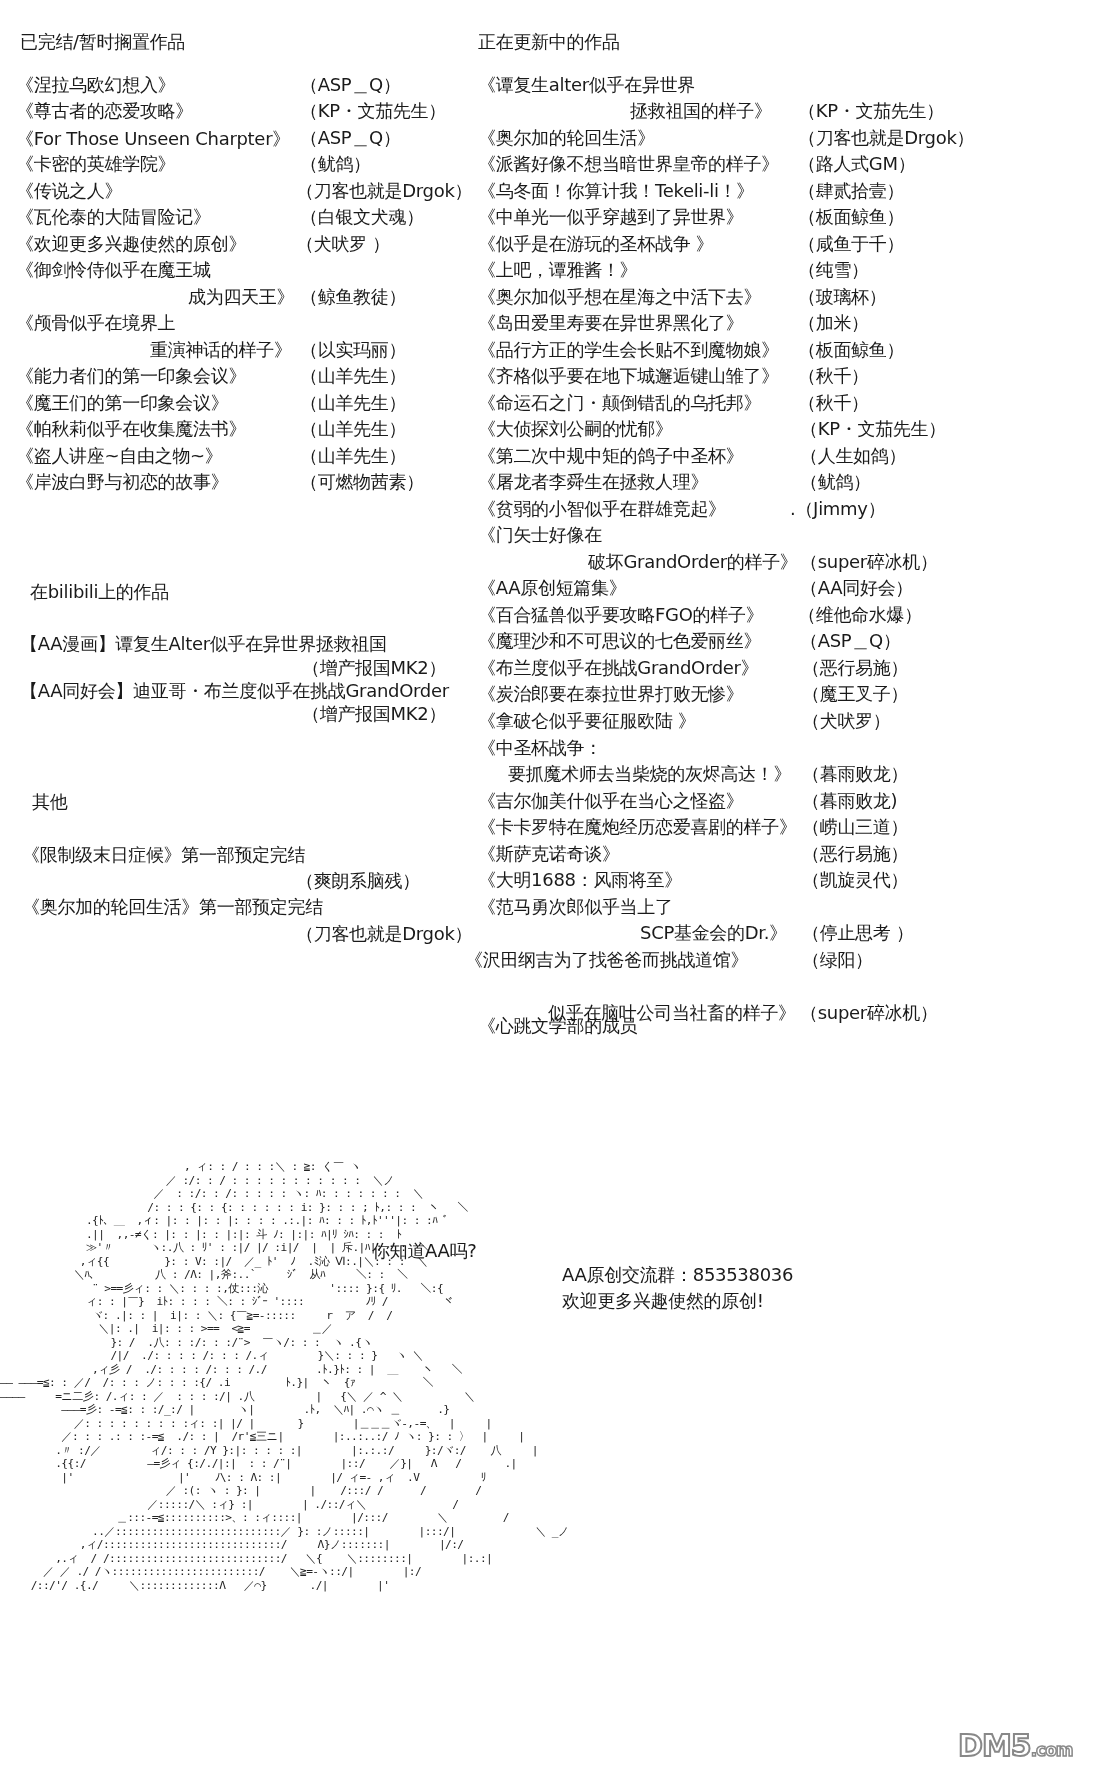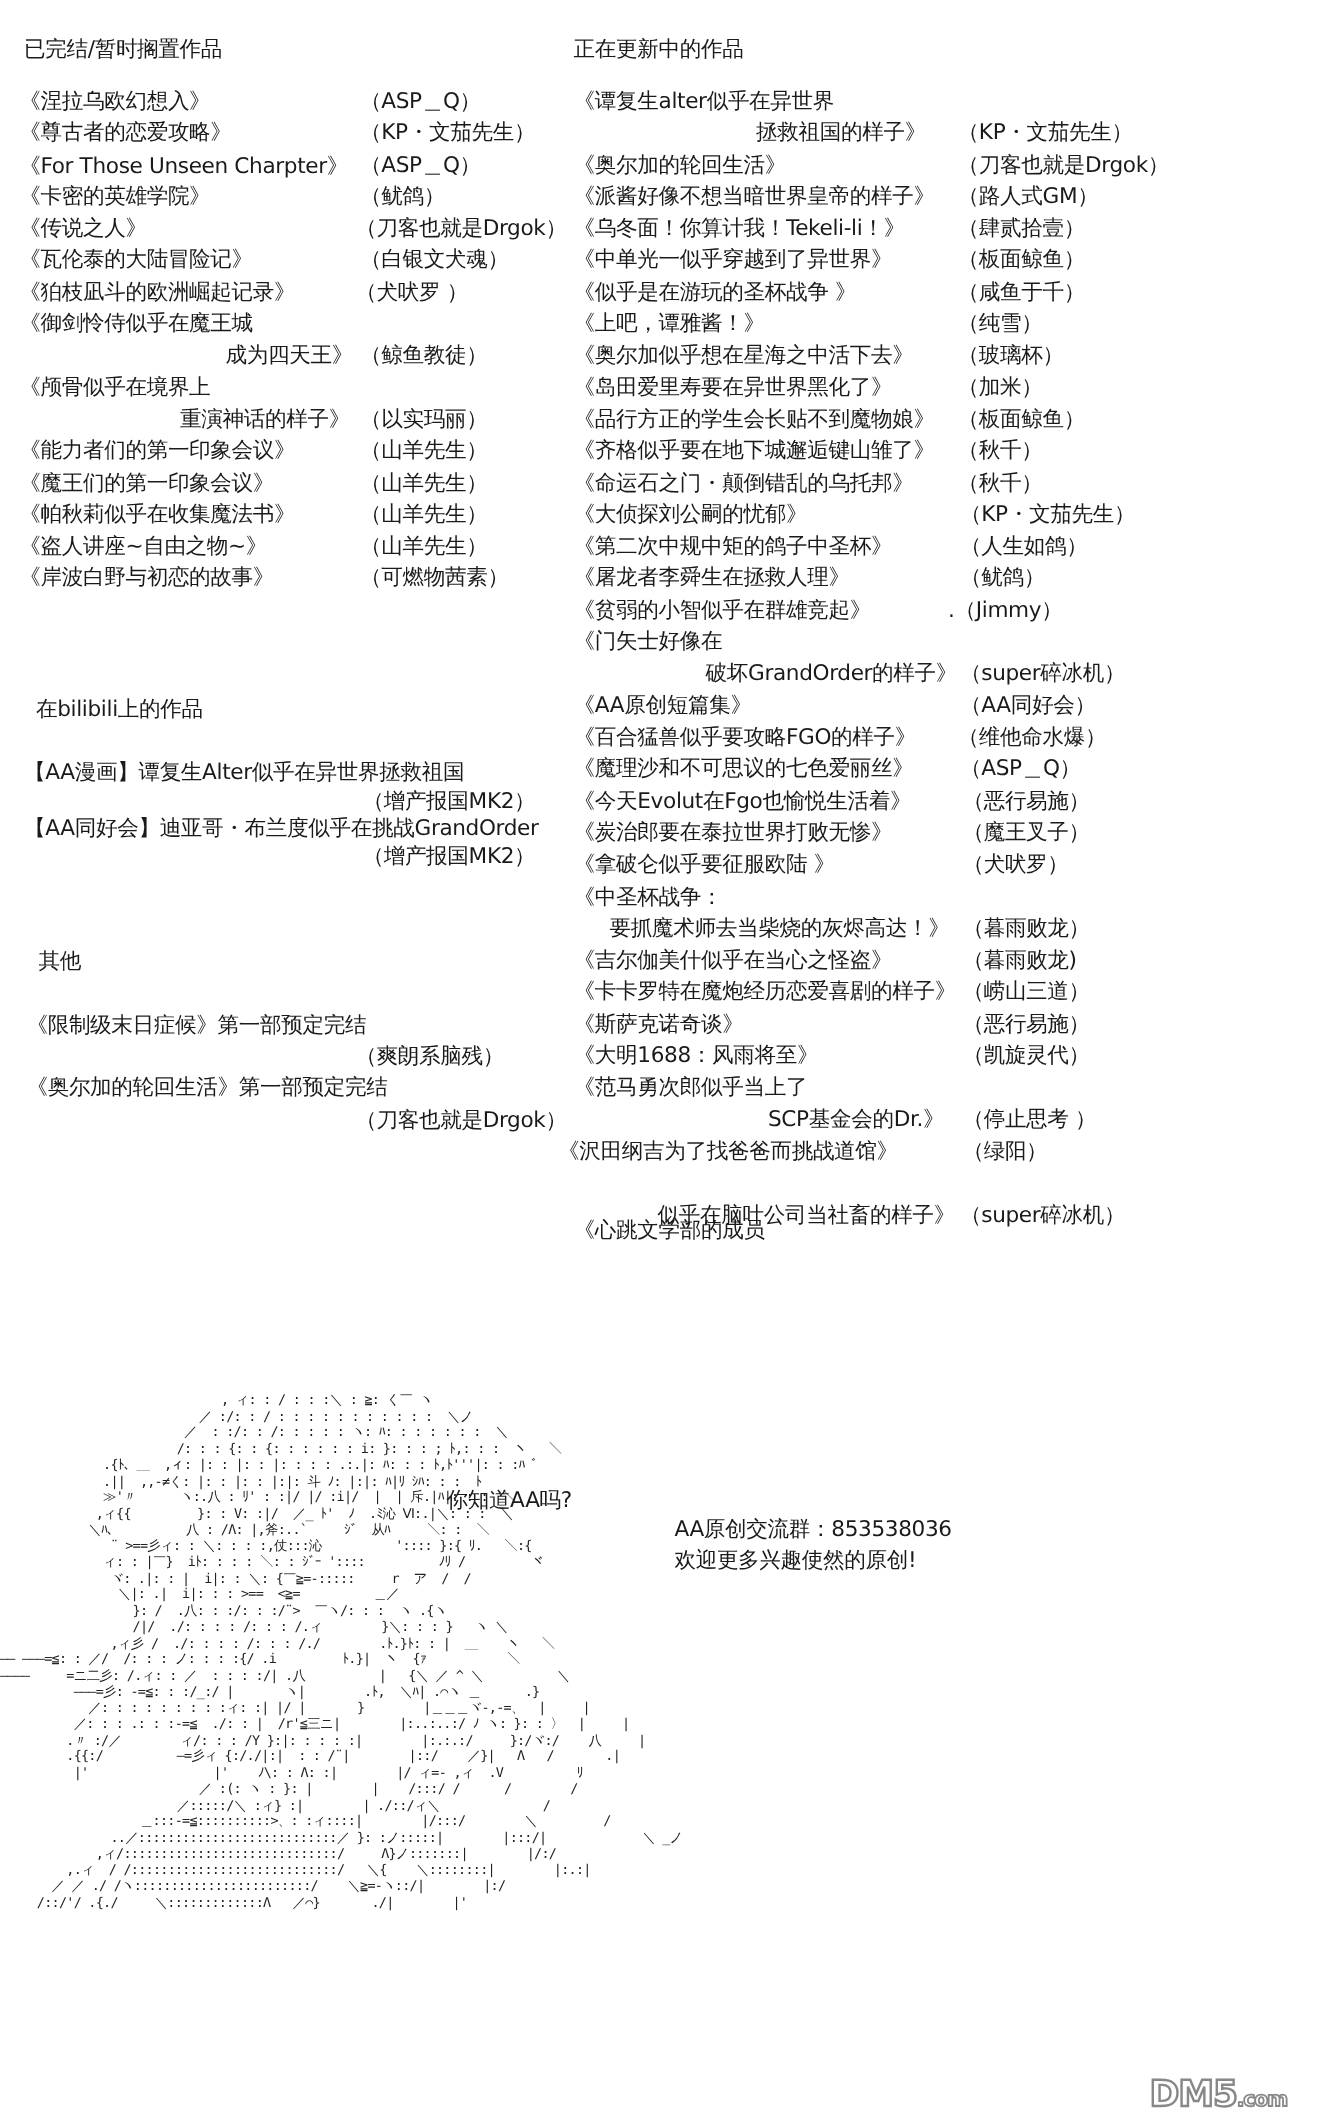--- a/index.html
+++ b/index.html
@@ -30,21 +30,21 @@
 
 <div class="t" style="left:16px;top:153px">《卡密的英雄学院》</div>
 <div class="t" style="left:300px;top:153px">（鱿鸽）</div>
 
 <div class="t" style="left:16px;top:180px">《传说之人》</div>
 <div class="t" style="left:296px;top:180px">（刀客也就是Drgok）</div>
 
 <div class="t" style="left:16px;top:206px">《瓦伦泰的大陆冒险记》</div>
 <div class="t" style="left:300px;top:206px">（白银文犬魂）</div>
 
-<div class="t" style="left:16px;top:233px">《狛枝凪斗的欧洲崛起记录》</div>
+<div class="t" style="left:16px;top:233px">《欢迎更多兴趣使然的原创》</div>
 <div class="t" style="left:296px;top:233px">（犬吠罗 ）</div>
 
 <div class="t" style="left:16px;top:259px">《御剑怜侍似乎在魔王城</div>
 <div class="t" style="left:188px;top:286px">成为四天王》</div>
 <div class="t" style="left:300px;top:286px">（鲸鱼教徒）</div>
 
 <div class="t" style="left:16px;top:312px">《颅骨似乎在境界上</div>
 <div class="t" style="left:150px;top:339px">重演神话的样子》</div>
 <div class="t" style="left:300px;top:339px">（以实玛丽）</div>
 
@@ -132,21 +132,21 @@
 
 <div class="t" style="left:478px;top:577px">《AA原创短篇集》</div>
 <div class="t" style="left:800px;top:577px">（AA同好会）</div>
 
 <div class="t" style="left:478px;top:604px">《百合猛兽似乎要攻略FGO的样子》</div>
 <div class="t" style="left:798px;top:604px">（维他命水爆）</div>
 
 <div class="t" style="left:478px;top:630px">《魔理沙和不可思议的七色爱丽丝》</div>
 <div class="t" style="left:800px;top:630px">（ASP＿Q）</div>
 
-<div class="t" style="left:478px;top:657px">《今天Evolut在Fgo也愉悦生活着》</div>
+<div class="t" style="left:478px;top:657px">《布兰度似乎在挑战GrandOrder》</div>
 <div class="t" style="left:802px;top:657px">（恶行易施）</div>
 
 <div class="t" style="left:478px;top:683px">《炭治郎要在泰拉世界打败无惨》</div>
 <div class="t" style="left:802px;top:683px">（魔王叉子）</div>
 
 <div class="t" style="left:478px;top:710px">《拿破仑似乎要征服欧陆 》</div>
 <div class="t" style="left:802px;top:710px">（犬吠罗）</div>
 
 <div class="t" style="left:478px;top:737px">《中圣杯战争：</div>
 <div class="t" style="left:508px;top:763px">要抓魔术师去当柴烧的灰烬高达！》</div>

